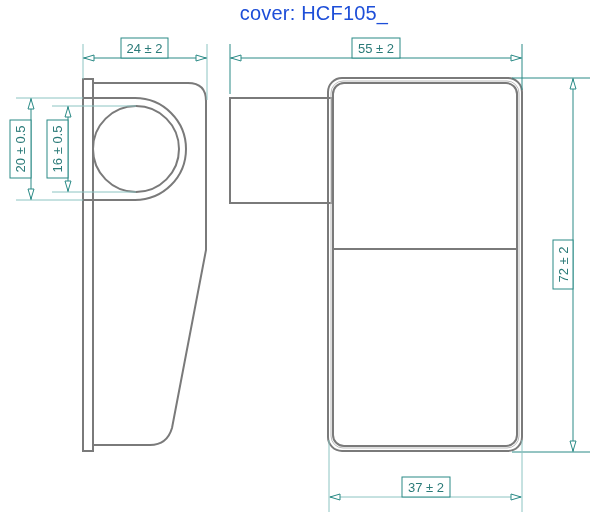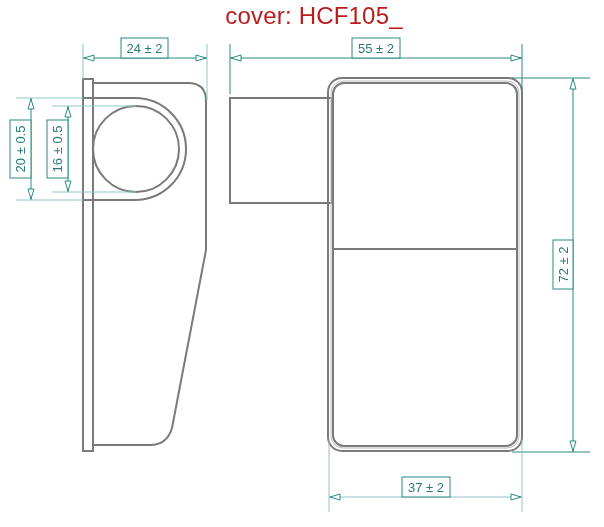--- a/index.html
+++ b/index.html
@@ -1,17 +1,17 @@
 <!DOCTYPE html>
 <html><head>
 <meta charset="utf-8">
 <style>
   html, body { margin: 0; padding: 0; background: #ffffff; }
   body { width: 604px; height: 527px; position: relative; overflow: hidden; font-family: "Liberation Sans", sans-serif; }
-  #title { position: absolute; left: 0; top: 2px; width: 604px; text-align: center; font-size: 24px; color: #b91c1c; letter-spacing: 0.2px; padding-left: 24px; box-sizing: border-box; }
+  #title { position: absolute; left: 0; top: 2px; width: 604px; text-align: center; font-size: 20px; color: #1d4ed8; letter-spacing: 0.2px; padding-left: 24px; box-sizing: border-box; }
   svg { position: absolute; left: 0; top: 0; }
   .part { fill: none; stroke: #7a7a7a; stroke-width: 2; }
   .part-light { fill: none; stroke: #bdbdbd; stroke-width: 1; }
   .dim { fill: none; stroke: #2a8a86; stroke-width: 1; }
   .ext { fill: none; stroke: #8cc4c2; stroke-width: 1; }
   .arrow { fill: #ffffff; stroke: #2a8a86; stroke-width: 1; }
   .lbl-box { fill: #ffffff; stroke: #2a8a86; stroke-width: 1; }
   .lbl { fill: #2a7a78; font-family: "Liberation Sans", sans-serif; font-size: 13px; }
 </style>
 </head>

